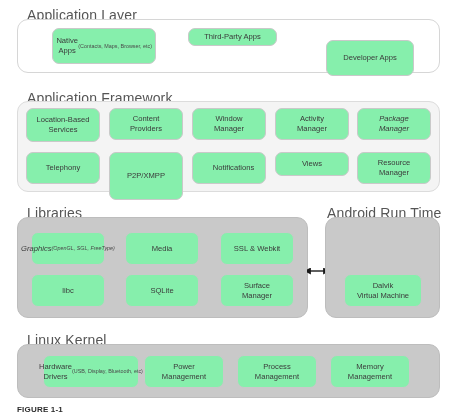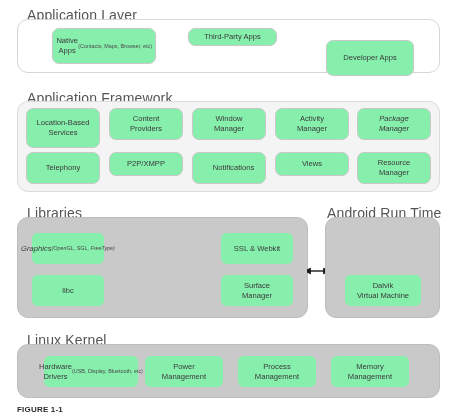--- a/index.html
+++ b/index.html
@@ -107,21 +107,21 @@
   <div class="node" style="left:188px; top:28px; width:89px; height:18px;">
     <span class="title">Third-Party Apps</span>
   </div>
   <div class="node" style="left:326px; top:28px; width:88px; height:36px;margin-top:12px;">
     <span class="title">Developer Apps</span>
   </div>
 
   <div class="band-label" style="left:27px; top:90px;">Application Framework</div>
   <div class="band band-faint" style="left:17px; top:101px; width:423px; height:91px;"></div>
 
-  <div class="node" style="left:26px; top:108px; width:74px; height:40px;">
+  <div class="node" style="left:26px; top:108px; width:74px; height:34px;">
     <span class="title">Location-Based
 Services</span>
   </div>
   <div class="node" style="left:109px; top:108px; width:74px; height:32px;">
     <span class="title">Content
 Providers</span>
   </div>
   <div class="node" style="left:192px; top:108px; width:74px; height:32px;">
     <span class="title">Window
 Manager</span>
@@ -131,47 +131,53 @@
 Manager</span>
   </div>
   <div class="node" style="left:357px; top:108px; width:74px; height:32px;font-style:italic;">
     <span class="title">Package
 Manager</span>
   </div>
 
   <div class="node" style="left:26px; top:152px; width:74px; height:32px;">
     <span class="title">Telephony</span>
   </div>
-  <div class="node" style="left:109px; top:152px; width:74px; height:24px;">
+  <div class="node" style="left:109px; top:152px; width:74px; height:48px;">
     <span class="title">P2P/XMPP</span>
   </div>
   <div class="node" style="left:192px; top:152px; width:74px; height:32px;padding-left:12px;">
     <span class="title">Notifications</span>
   </div>
   <div class="node" style="left:275px; top:152px; width:74px; height:24px;">
     <span class="title">Views</span>
   </div>
   <div class="node" style="left:357px; top:152px; width:74px; height:32px;">
     <span class="title">Resource
 Manager</span>
   </div>
 
   <div class="band-label" style="left:27px; top:205px;">Libraries</div>
   <div class="band band-gray" style="left:17px; top:217px; width:291px; height:101px;"></div>
 
   <div class="node" style="left:31px; top:232px; width:74px; height:33px;font-style:italic;">
     <span class="title">Graphics</span>
     <span class="sub">(OpenGL, SGL, FreeType)</span>
   </div>
+  <div class="node" style="left:125px; top:232px; width:74px; height:33px;">
+    <span class="title">Media</span>
+  </div>
   <div class="node" style="left:220px; top:232px; width:74px; height:33px;">
     <span class="title">SSL &amp; Webkit</span>
   </div>
 
   <div class="node" style="left:31px; top:274px; width:74px; height:33px;">
     <span class="title">libc</span>
+  </div>
+  <div class="node" style="left:125px; top:274px; width:74px; height:33px;">
+    <span class="title">SQLite</span>
   </div>
   <div class="node" style="left:220px; top:274px; width:74px; height:33px;">
     <span class="title">Surface
 Manager</span>
   </div>
 
   <div class="arrow" style="left:307px; top:262px;">
     <svg width="20" height="10" viewBox="0 0 20 10">
       <defs>
         <marker id="ahL" markerWidth="5" markerHeight="5" refX="4" refY="2.5" orient="auto">

